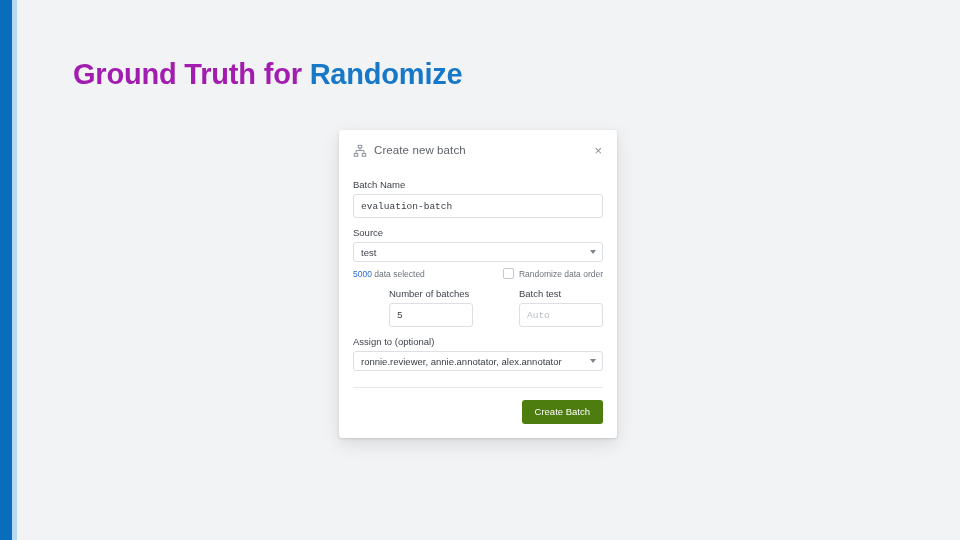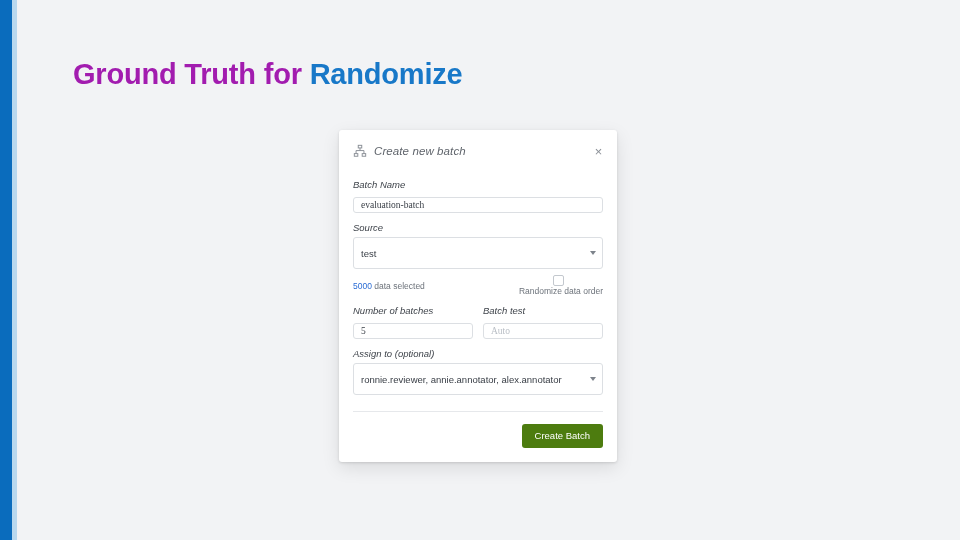--- a/index.html
+++ b/index.html
@@ -48,23 +48,22 @@
     left: 339px;
     top: 130px;
     width: 278px;
     background: #ffffff;
     border-radius: 3px;
     box-shadow: 0 1px 3px rgba(0,0,0,0.13), 0 6px 18px rgba(0,0,0,0.10);
   }
 
   .dlg-header {
     display: flex;
-    align-items: center;
+    align-items: flex-start;
     padding: 14px 14px 10px 14px;
-    font-style: italic;
   }
   .dlg-header-icon {
     width: 14px; height: 14px;
     margin-right: 7px;
     flex: 0 0 auto;
     display: block;
     color: #8a8f96;
   }
   .dlg-title {
     font-size: 11.5px;
@@ -83,46 +82,45 @@
 
   .dlg-body {
     padding: 2px 14px 0 14px;
   }
 
   .field-label {
     font-size: 9.5px;
     color: #3f444b;
     margin: 9px 0 4px 0;
     display: block;
-    font-style: italic;
   }
 
   .text-input {
     box-sizing: border-box;
     width: 100%;
-    height: 16px;
+    height: 24px;
     border: 1px solid #dcdfe3;
     border-radius: 3px;
     background: #fff;
     font-size: 9.5px;
     color: #3b4048;
     padding: 0 7px;
-    font-family: Liberation Serif, serif;
+    font-family: Liberation Mono, monospace;
     outline: none;
   }
   .text-input::placeholder { color: #b9bec5; }
 
   .select-wrap {
     position: relative;
     width: 100%;
   }
   .select-box {
     box-sizing: border-box;
     width: 100%;
-    height: 32px;
+    height: 20px;
     border: 1px solid #dcdfe3;
     border-radius: 3px;
     background: #fff;
     font-size: 9.5px;
     color: #3b4048;
     padding: 0 20px 0 7px;
     display: flex;
     align-items: center;
     overflow: hidden;
     white-space: nowrap;
@@ -150,36 +148,35 @@
   }
   .data-selected .count {
     color: #2b6cd4;
   }
   .randomize {
     display: flex;
     align-items: center;
     font-size: 8.5px;
     color: #6d737b;
     cursor: pointer;
-    flex-direction: column;
   }
   .checkbox {
     width: 9px; height: 9px;
     border: 1px solid #c3c8ce;
     border-radius: 2px;
     background: #fff;
     margin-right: 5px;
     flex: 0 0 auto;
   }
 
   .two-col {
     display: flex;
     gap: 10px;
   }
-  .two-col > div { flex: 1 1 0; min-width: 0; }
+  .two-col > div { flex: 1 1 0; min-width: 0; margin-left: 36px; }
 
   .dlg-divider {
     height: 1px;
     background: #e6e8eb;
     margin: 16px 14px 0 14px;
   }
 
   .dlg-footer {
     display: flex;
     justify-content: flex-end;

